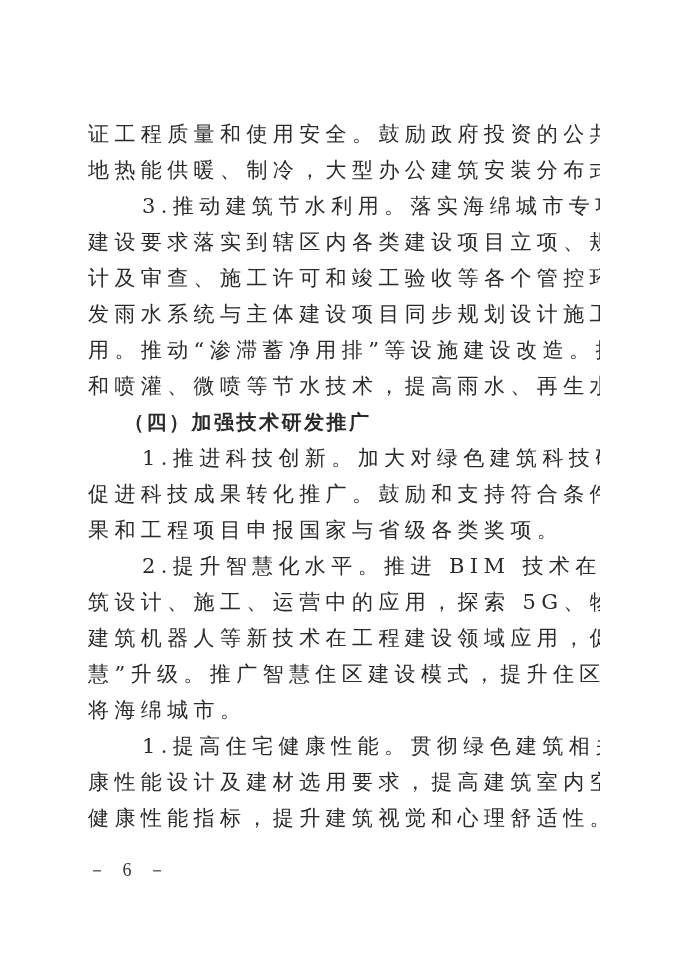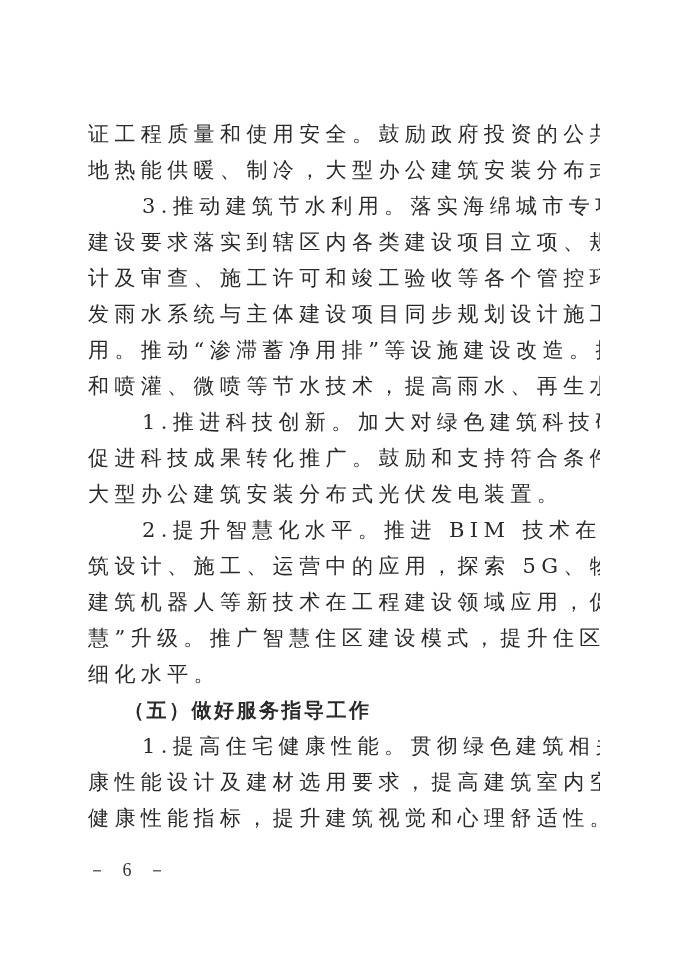--- a/index.html
+++ b/index.html
@@ -54,27 +54,27 @@
 
 <div class="page">
   <div class="line">证工程质量和使用安全。鼓励政府投资的公共建筑优先使用浅层</div>
   <div class="line">地热能供暖、制冷，大型办公建筑安装分布式光伏发电装置。</div>
   <div class="line indent">3.推动建筑节水利用。落实海绵城市专项规划，将海绵城市</div>
   <div class="line">建设要求落实到辖区内各类建设项目立项、规划审批、施工图设</div>
   <div class="line">计及审查、施工许可和竣工验收等各个管控环节，确保低影响开</div>
   <div class="line">发雨水系统与主体建设项目同步规划设计施工、同步竣工投入使</div>
   <div class="line">用。推动“渗滞蓄净用排”等设施建设改造。推广使用节水器具</div>
   <div class="line">和喷灌、微喷等节水技术，提高雨水、再生水等非传统水源利用</div>
+  <div class="line heading">（四）加强技术研发推广</div>
   <div class="line indent">1.推进科技创新。加大对绿色建筑科技研发的支持和引导，</div>
   <div class="line">促进科技成果转化推广。鼓励和支持符合条件的绿色建筑科技成</div>
-  <div class="line">大型办公建筑安装分布式光伏发电装置。</div>
+  <div class="line">果和工程项目申报国家与省级各类奖项。</div>
   <div class="line indent">2.提升智慧化水平。推进 BIM 技术在绿色建筑、装配 式建</div>
   <div class="line">筑设计、施工、运营中的应用，探索 5G、物联网、人工智能、</div>
   <div class="line">建筑机器人等新技术在工程建设领域应用，促进建造方式“智</div>
   <div class="line">慧”升级。推广智慧住区建设模式，提升住区管理 智慧化、精</div>
-  <div class="line">细化水平。</div>
-  <div class="line heading">（五）做好服务指导工作</div>
+  <div class="line">将海绵城市。</div>
   <div class="line indent">1.提高住宅健康性能。贯彻绿色建筑相关标准规范，严格健</div>
   <div class="line">康性能设计及建材选用要求，提高建筑室内空气、水质、隔声等</div>
   <div class="line">健康性能指标，提升建筑视觉和心理舒适性。支持符合条件的项</div>
 </div>
 
 <div class="page-number">－ 6 －</div>
 
 </body></html>

